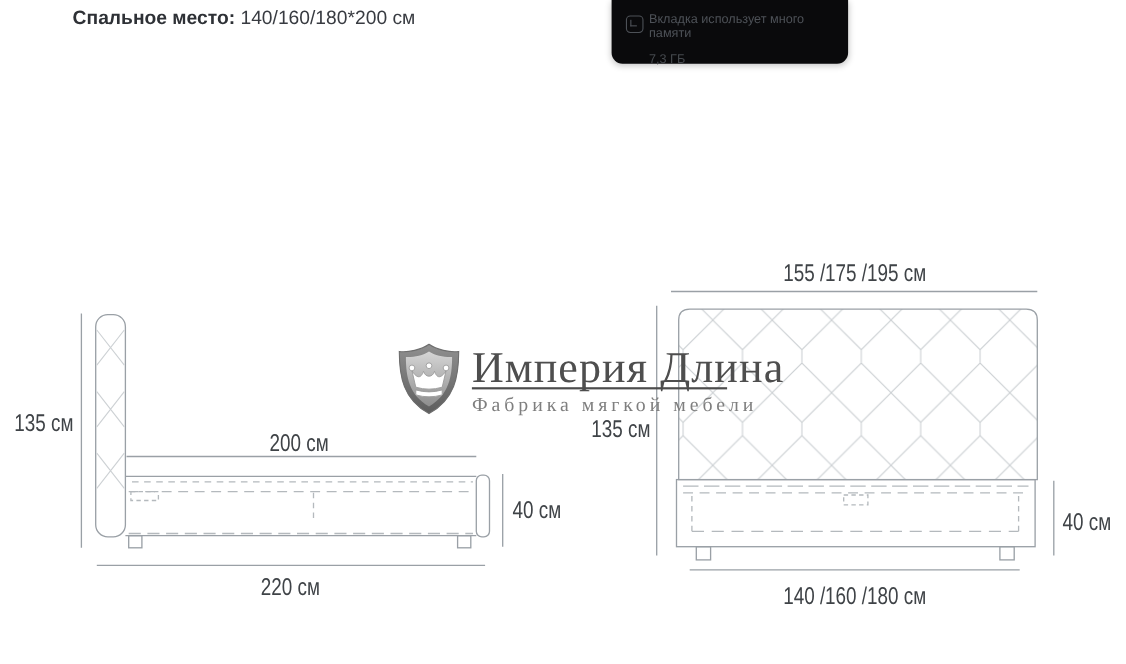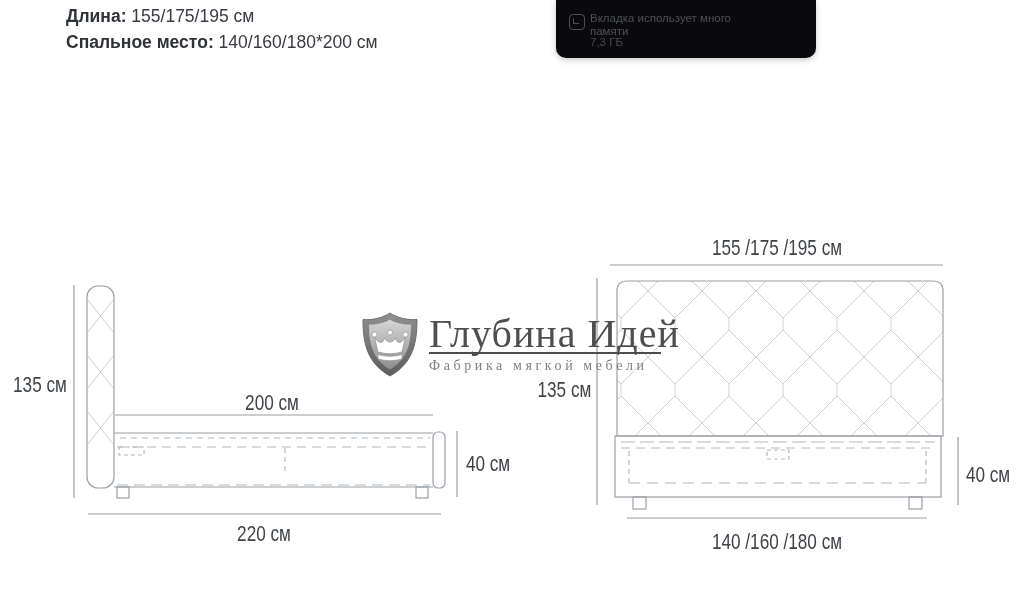--- a/index.html
+++ b/index.html
@@ -4,53 +4,52 @@
 <style>
   html,body{margin:0;padding:0;background:#ffffff;}
   body{width:1024px;height:604px;position:relative;overflow:hidden;
        font-family:"Liberation Sans", sans-serif;-webkit-font-smoothing:antialiased;}
 
   
   .specs{position:absolute;left:66px;top:4px;font-size:17.5px;line-height:25.5px;color:#383b41;}
   .specs b{font-weight:bold;color:#2e3136;}
 
   
-  .popup{position:absolute;left:556px;top:0;width:260px;height:58px;
+  .popup{position:absolute;left:556px;top:0;width:215px;height:58px;
          background:#0a0a0c;border-radius:0 0 10px 10px;
          box-shadow:0 2px 6px rgba(0,0,0,0.22);}
   .popup .msg{position:absolute;left:34px;top:12px;width:170px;
               font-size:11.5px;line-height:13px;color:#4d5157;}
-  .popup .mem{position:absolute;left:34px;top:36px;font-size:11.5px;color:#45494e;}
+  .popup .mem{position:absolute;left:34px;top:48px;font-size:11.5px;color:#45494e;}
   .popup .picon{position:absolute;left:13px;top:14px;width:14px;height:14px;
                 border:1.5px solid #4d5157;border-radius:4px;}
   .popup .picon:after{content:"";position:absolute;left:3px;top:3px;width:5px;height:5px;
                 border-left:1.5px solid #4d5157;border-bottom:1.5px solid #4d5157;}
 
   
   .wm-title{position:absolute;left:429px;top:310px;width:250px;
             font-family:"Liberation Serif", serif;font-size:40px;color:#4e4e4e;
             white-space:nowrap;letter-spacing:1px;}
   .wm-rule{position:absolute;left:429px;top:352px;width:232px;height:2px;background:#4c4c4c;}
   .wm-sub{position:absolute;left:429px;top:358px;width:245px;
-          font-family:"Liberation Serif", serif;font-size:14px;color:#7f7f7f;
+          font-family:"Liberation Serif", serif;font-size:18px;color:#7f7f7f;
           letter-spacing:3.6px;white-space:nowrap;}
   .wm-shield{position:absolute;left:360px;top:312px;}
 
   
   .art{position:absolute;left:0;top:0;}
 
   
   .dim{position:absolute;color:#3f4347;font-size:22px;font-weight:400;
        text-align:center;white-space:nowrap;transform:scaleX(0.78);transform-origin:center;}
 </style>
 </head>
 <body>
 
 <div class="specs">
-  <div><b>Длина:</b><span> 155/175/195 см</span></div>
   <div><b>Спальное место:</b><span> 140/160/180*200 см</span></div>
 </div>
 
 <div class="popup">
   <span class="picon"></span>
   <div class="msg">Вкладка использует много памяти</div>
   <div class="mem">7,3 ГБ</div>
 </div>
 
 <svg class="art" width="1024" height="604" viewBox="0 0 1024 604">
@@ -138,15 +137,15 @@
   <path d="M30,1 C23,6 11,8.5 3,7.5 C3,30 6.5,51 30,64 C53.5,51 57,30 57,7.5 C49,8.5 37,6 30,1 Z" fill="url(#gOuter)" stroke="#6e6e6e" stroke-width="1"></path>
   <path d="M30,7.5 C24.5,11.3 14.5,13 9,12.5 C9,30.5 12,47 30,57.5 C48,47 51,30.5 51,12.5 C45.5,13 35.5,11.3 30,7.5 Z" fill="url(#gInner)"></path>
   <g fill="#ffffff" stroke="#9a9a9a" stroke-width="0.8">
     <path d="M18,40 Q30,43.5 42,40 L45.5,25 C41,32.5 37,32 35,25.5 C33.5,31.5 26.5,31.5 25,25.5 C23,32 19,32.5 14.5,25 Z"></path>
     <path d="M18,42.5 Q30,46 42,42.5 L42,47 Q30,50.5 18,47 Z"></path>
     <circle cx="14.5" cy="22.5" r="2.6"></circle>
     <circle cx="30" cy="20.5" r="2.6"></circle>
     <circle cx="45.5" cy="22.5" r="2.6"></circle>
   </g>
 </svg>
-<div class="wm-title">Глубина Идей</div>
+<div class="wm-title">Империя Длина</div>
 <div class="wm-rule"></div>
 <div class="wm-sub">Фабрика мягкой мебели</div>
 
 </body></html>

